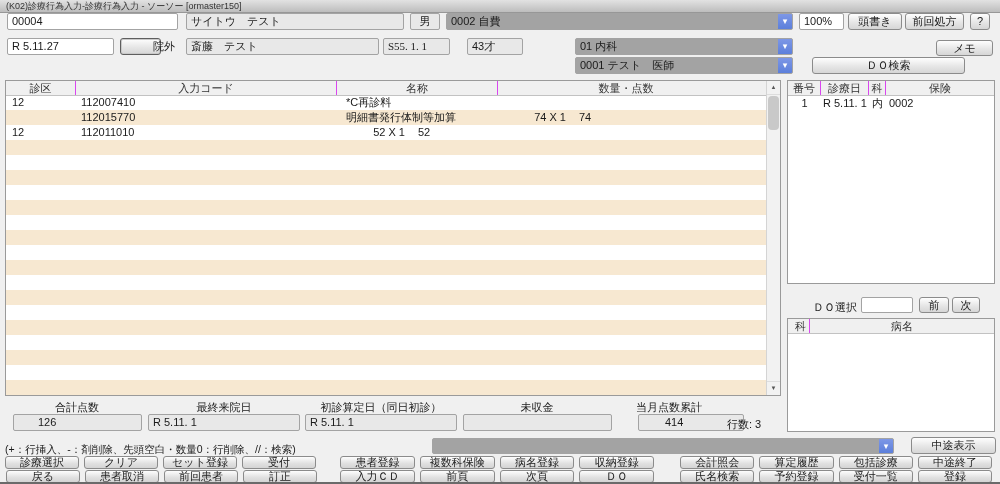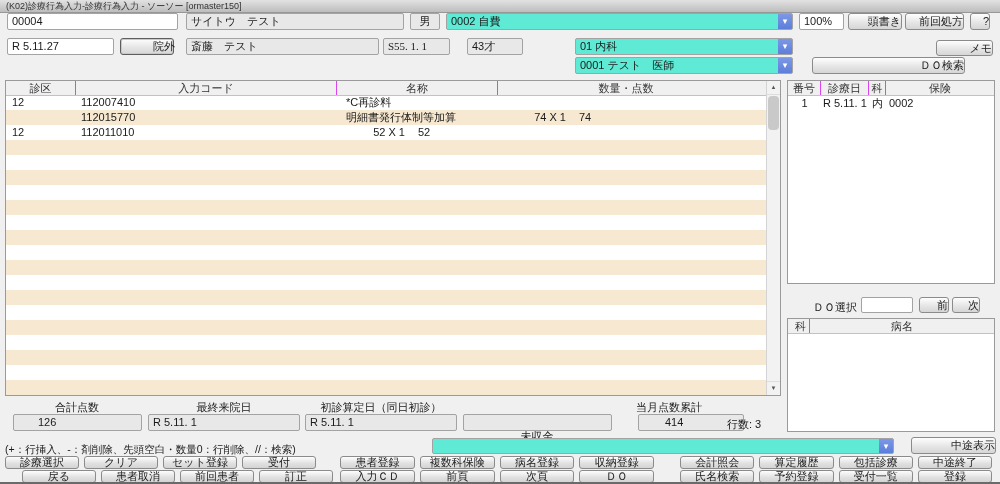--- a/index.html
+++ b/index.html
@@ -23,46 +23,46 @@
   .field {
     position:absolute; box-sizing:border-box; height:17px;
     border:1px solid #a3a3a3; border-radius:2px; background:#fff;
     line-height:15px; padding:0 4px; white-space:nowrap; overflow:hidden;
   }
   .field.ro { background:#e8e8e8; }
   .btn {
     position:absolute; box-sizing:border-box; height:17px;
     border:1px solid #8b8b8b; border-radius:3px;
     background:linear-gradient(#fefefe,#e6e6e6 55%,#d6d6d6);
-    text-align:right; line-height:15px; white-space:nowrap; cursor:default;
+    text-align:center; line-height:15px; white-space:nowrap; cursor:default;
   }
   .btn.focusd { border:1px solid #5e5e5e; box-shadow:inset 0 0 0 1px #c9c9c9; }
   .combo {
     position:absolute; box-sizing:border-box; height:17px;
-    border:1px solid #a3a3a3; border-radius:2px; background:#5eead4;
+    border:1px solid #a3a3a3; border-radius:2px; background:#a3a3a3;
     line-height:15px; padding:0 18px 0 4px; white-space:nowrap;
   }
   .combo .arrow {
     position:absolute; right:0px; top:0px; width:14px; height:15px;
     background:linear-gradient(#7d97e6,#5c7fdb);
     border-radius:0 1px 1px 0; color:#fff; text-align:center;
     font-size:9px; line-height:15px;
   }
 
   
   #f-patient-id { left:7px;  top:13px; width:171px; }
   #f-kana       { left:186px;top:13px; width:218px; }
   #f-sex        { left:410px;top:13px; width:30px; text-align:center; }
   #combo-insurance { left:446px; top:13px; width:347px; }
   #f-zoom       { left:799px;top:13px; width:45px; }
   #btn-atamagaki{ left:848px;top:13px; width:54px; }
   #btn-zenkaishoho{ left:905px;top:13px; width:59px; }
   #btn-help     { left:970px;top:13px; width:20px; }
   #f-date       { left:7px;  top:38px; width:107px; }
-  #btn-ingai    { left:120px;top:38px; width:54px;padding-left:32px; }
+  #btn-ingai    { left:120px;top:38px; width:41px;padding-left:32px; }
   #f-name       { left:186px;top:38px; width:193px; }
   #f-birth      { left:383px;top:38px; width:67px;font-family:Liberation Serif, serif; }
   #f-age        { left:467px;top:38px; width:56px; }
   #combo-dept   { left:575px;top:38px; width:218px; }
   #combo-doctor { left:575px;top:57px; width:218px; }
   #btn-memo     { left:936px;top:40px; width:57px; height:16px; line-height:14px; }
   #btn-dosearch { left:812px;top:57px; width:153px; }
 
   
   .tbl { position:absolute; box-sizing:border-box; background:#fff; border:1px solid #9a9a9a; }
@@ -109,21 +109,21 @@
 
   #disease-table { left:787px; top:318px; width:208px; height:114px; }
   .bc1 { width:22px; padding-left:4px; text-align:left; }
   .bc2 { width:184px; }
 
   #btn-chutohyoji { left:911px; top:437px; width:85px; }
 
   
   .flabel { position:absolute; top:400px; transform:translateX(-50%); white-space:nowrap; }
   #lbl-total   { left:77px; }  #lbl-lastvisit { left:224px; }
-  #lbl-firstvisit { left:381px; } #lbl-unpaid { left:537px;margin-top:29px; } #lbl-month { left:669px; }
+  #lbl-firstvisit { left:381px; } #lbl-unpaid { left:537px; } #lbl-month { left:669px; }
   .tfield { top:414px; }
   #tf1 { left:13px;  width:129px; padding-left:24px; }
   #tf2 { left:148px; width:152px; }
   #tf3 { left:305px; width:152px; }
   #tf4 { left:463px; width:149px; }
   #tf5 { left:617px; width:106px; padding-left:26px;margin-left:21px; }
   #rowcount { left:727px; top:417px; white-space:nowrap; }
 
   #hint { left:5px; top:443px; font-size:10.5px; white-space:nowrap; }
   #combo-bottom { left:432px; top:438px; width:462px; height:16px; }
@@ -131,21 +131,21 @@
 
   
   .btngroup { position:absolute; display:flex; gap:5px; height:13px; }
   .fbtn { flex:1; box-sizing:border-box; border:1px solid #8b8b8b; border-radius:3px;
           background:linear-gradient(#fdfdfd,#e0e0e0 60%,#d4d4d4);
           display:flex; align-items:center; justify-content:center;
           font-size:11px; white-space:nowrap; overflow:hidden; }
   #bg-r1-g1 { left:5px;   top:456px; width:311px; }
   #bg-r1-g2 { left:340px; top:456px; width:314px; }
   #bg-r1-g3 { left:680px; top:456px; width:312px; }
-  #bg-r2-g1 { left:22px;   top:470px; width:311px; }
+  #bg-r2-g1 { left:6px;   top:470px; width:311px; }
   #bg-r2-g2 { left:340px; top:470px; width:314px; }
   #bg-r2-g3 { left:680px; top:470px; width:312px;font-family:Liberation Serif, serif; }
 </style>
 </head>
 <body>
 
 <div id="titlebar" class="abs">(K02)診療行為入力-診療行為入力 - ソーソー [ormaster150]</div>
 
 <div id="f-patient-id" class="field">00004</div>
 <div id="f-kana" class="field ro">サイトウ　テスト</div>

